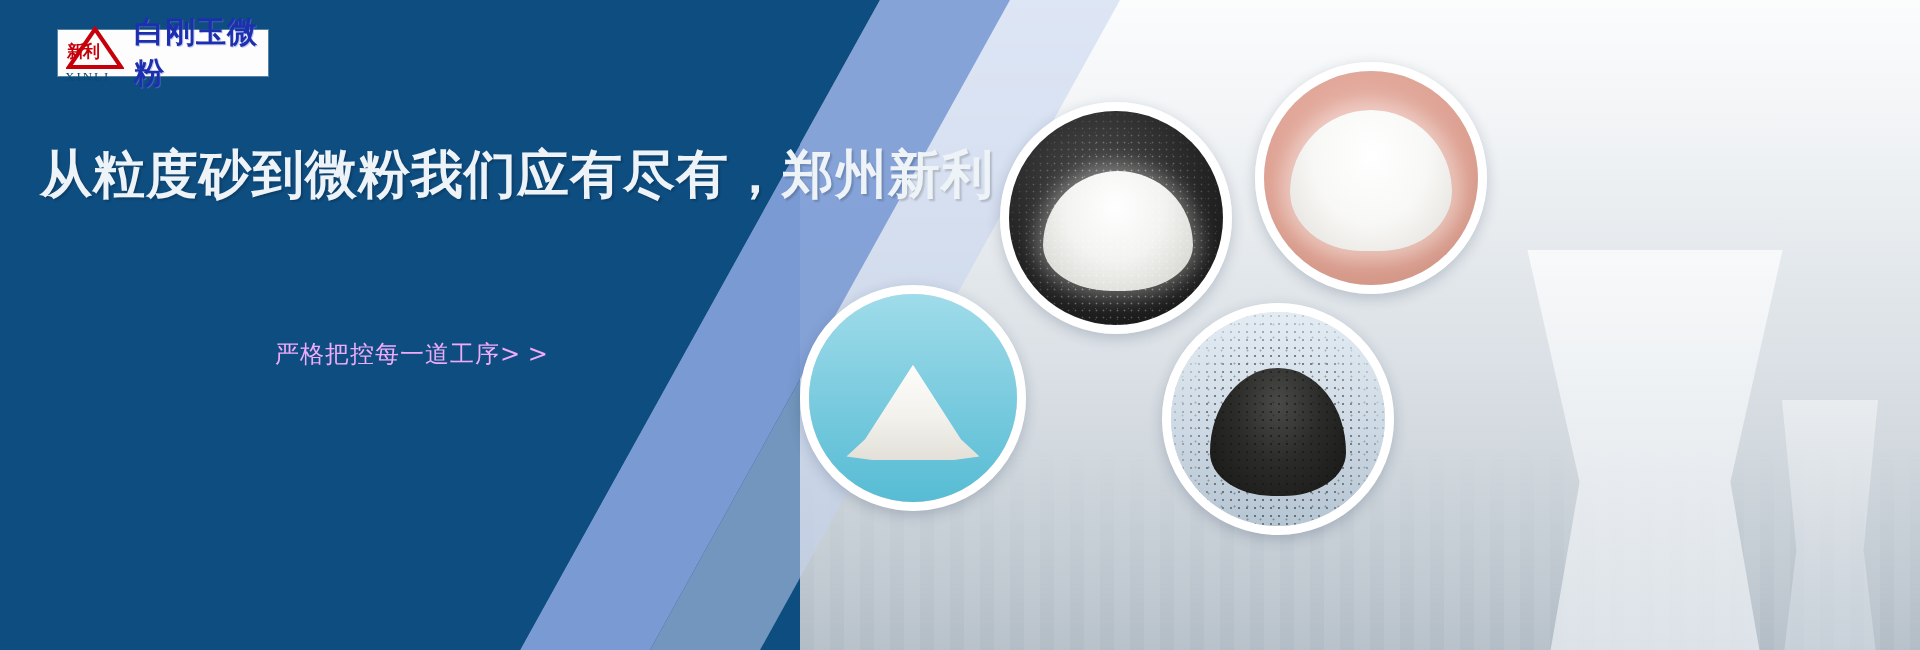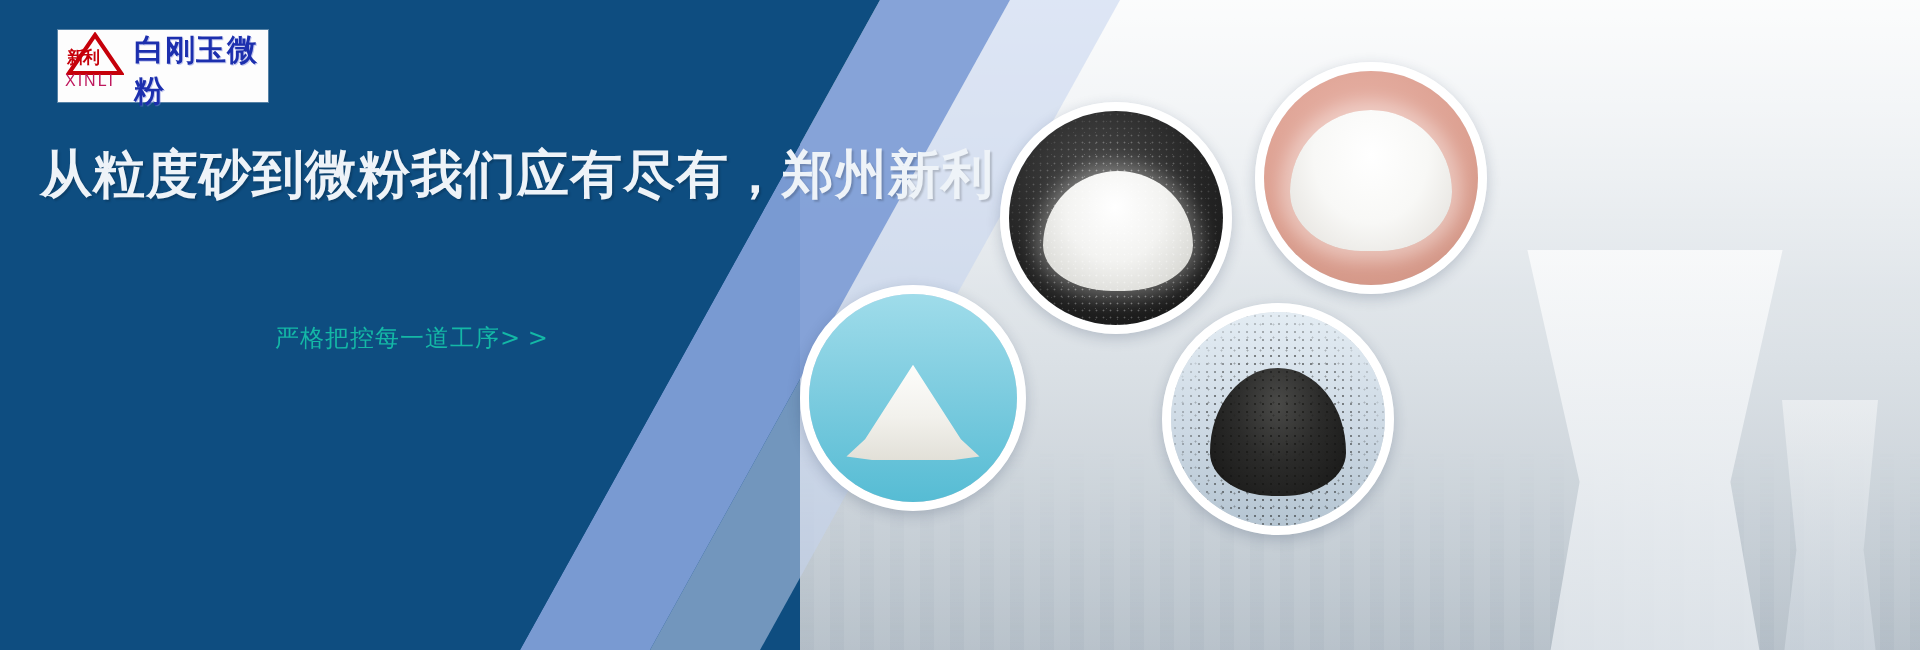--- a/index.html
+++ b/index.html
@@ -90,24 +90,24 @@
     clip-path: polygon(1010px 0, 1120px 0, 760px 650px, 650px 650px);
     opacity: .55;
   }
 
   
   .logo-box {
     position: absolute;
     left: 58px;
     top: 30px;
     width: 210px;
-    height: 72px;
+    height: 46px;
     background: #fdfdfd;
     display: flex;
-    align-items: flex-start;
+    align-items: center;
     box-shadow: 0 0 0 1px rgba(255,255,255,.3);
   }
   .logo-mark {
     position: relative;
     width: 74px;
     height: 58px;
     flex: 0 0 74px;
   }
   .logo-tri {
     position: absolute;
@@ -122,24 +122,24 @@
     font-weight: bold;
     color: #c6000a;
     letter-spacing: -1px;
     line-height: 1;
     font-family: "DejaVu Sans", sans-serif;
   }
   .logo-en {
     position: absolute;
     left: 7px;
     bottom: -1px;
-    font-size: 16px;
-    color: #be185d;
+    font-size: 13px;
+    color: #0c4a6e;
     letter-spacing: 2px;
-    font-family: Liberation Sans, sans-serif;
+    font-family: Liberation Serif, serif;
     line-height: 1;
   }
   .logo-text {
     font-size: 30px;
     font-weight: bold;
     color: #1c2fae;
     letter-spacing: 1px;
     font-family: "DejaVu Sans", sans-serif;
     margin-left: 2px;
     text-shadow: 1px 1px 0 rgba(120,130,220,.45);
@@ -177,23 +177,23 @@
     color: #1f4f80;
     letter-spacing: .5px;
     white-space: nowrap;
     font-family: "DejaVu Sans", sans-serif;
   }
 
   
   .sublink {
     position: absolute;
     left: 275px;
-    top: 322px;
+    top: 338px;
     font-size: 24px;
-    color: #14b8a6;
+    color: #f0abfc;
     letter-spacing: 1px;
     white-space: nowrap;
     font-family: "DejaVu Sans", sans-serif;
     cursor: pointer;
   }
   .sublink .arrows { letter-spacing: 0px; }
 
   
   .circle {
     position: absolute;

